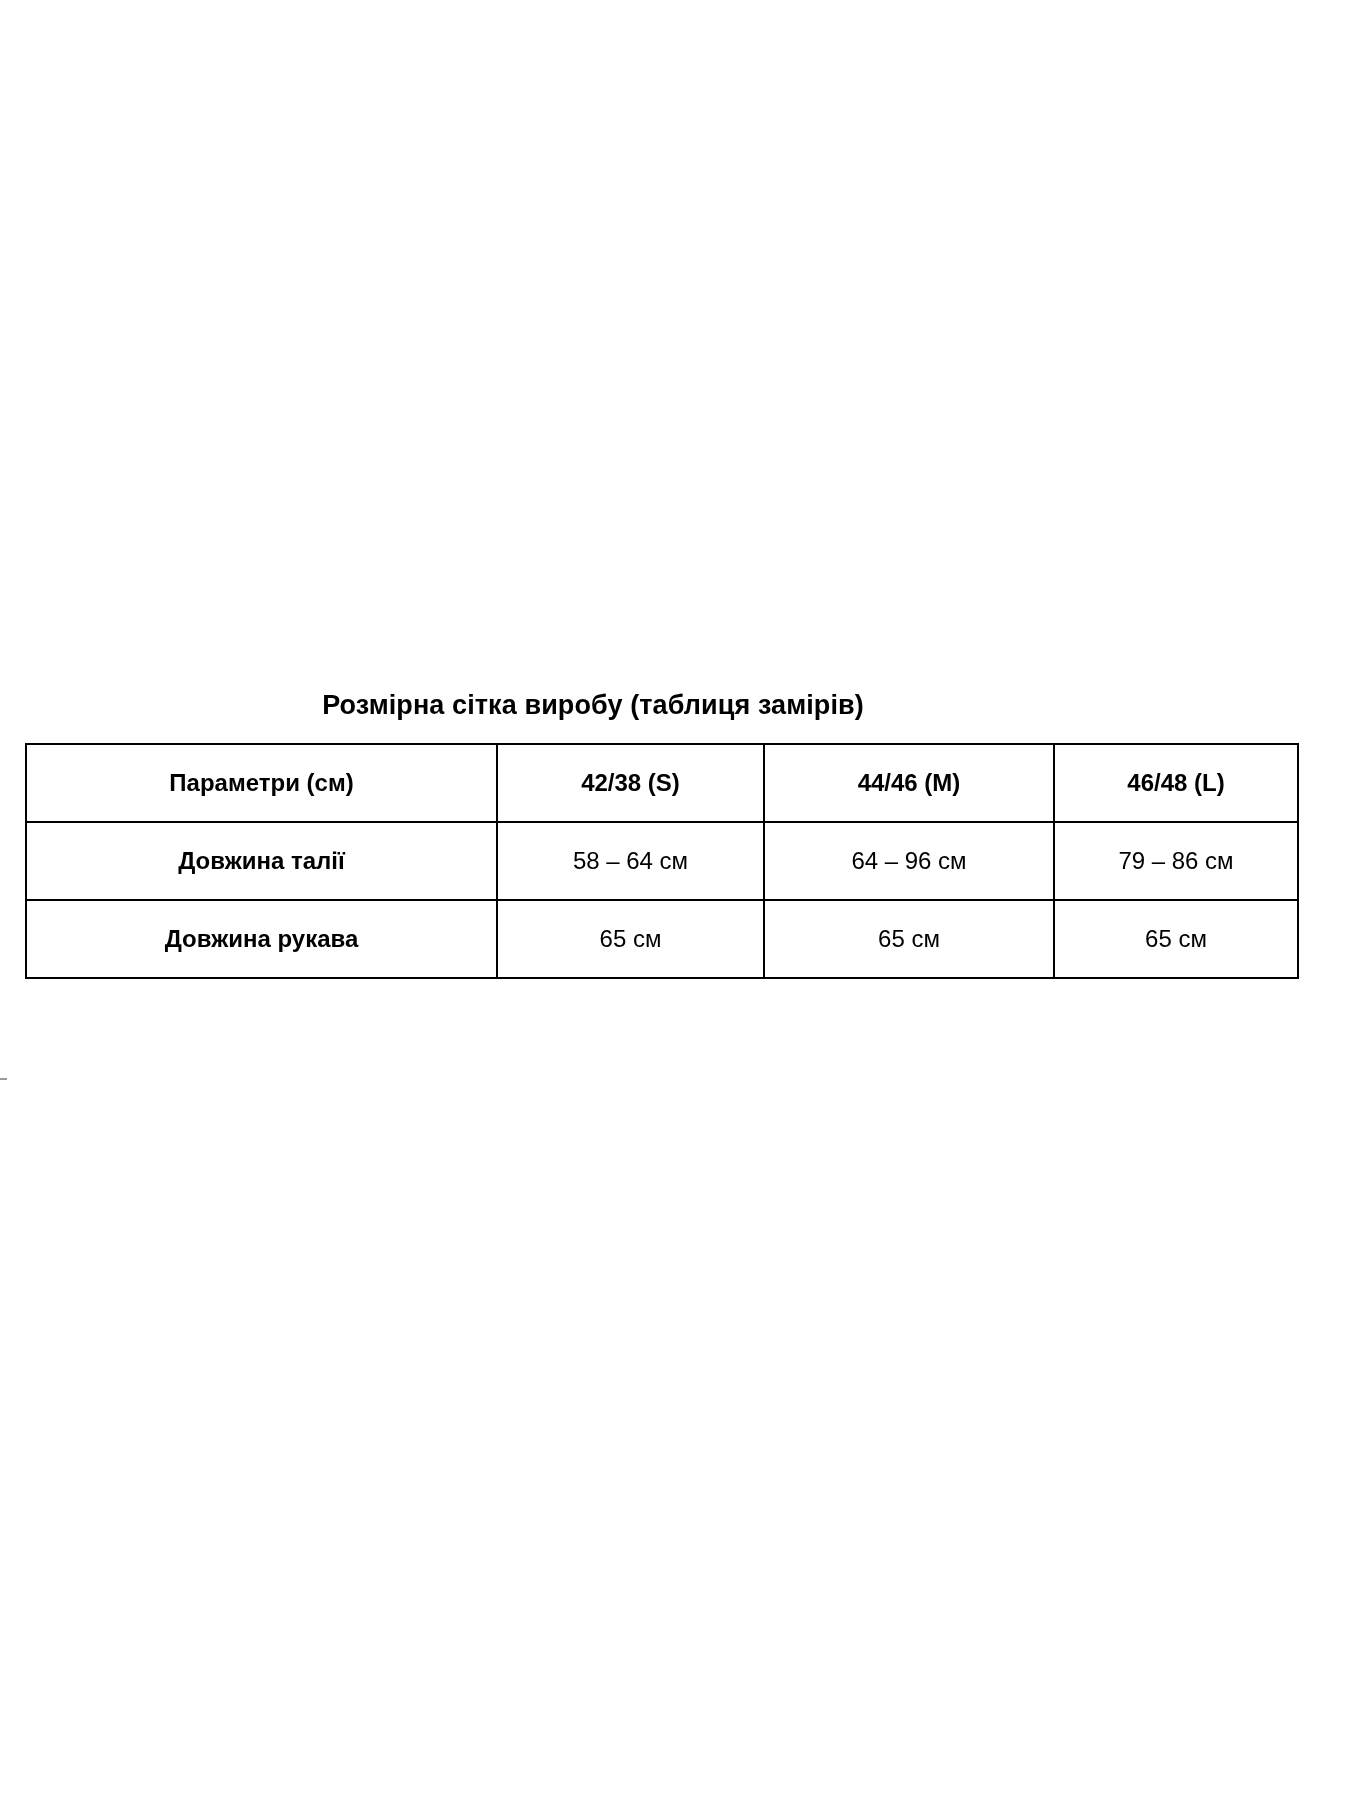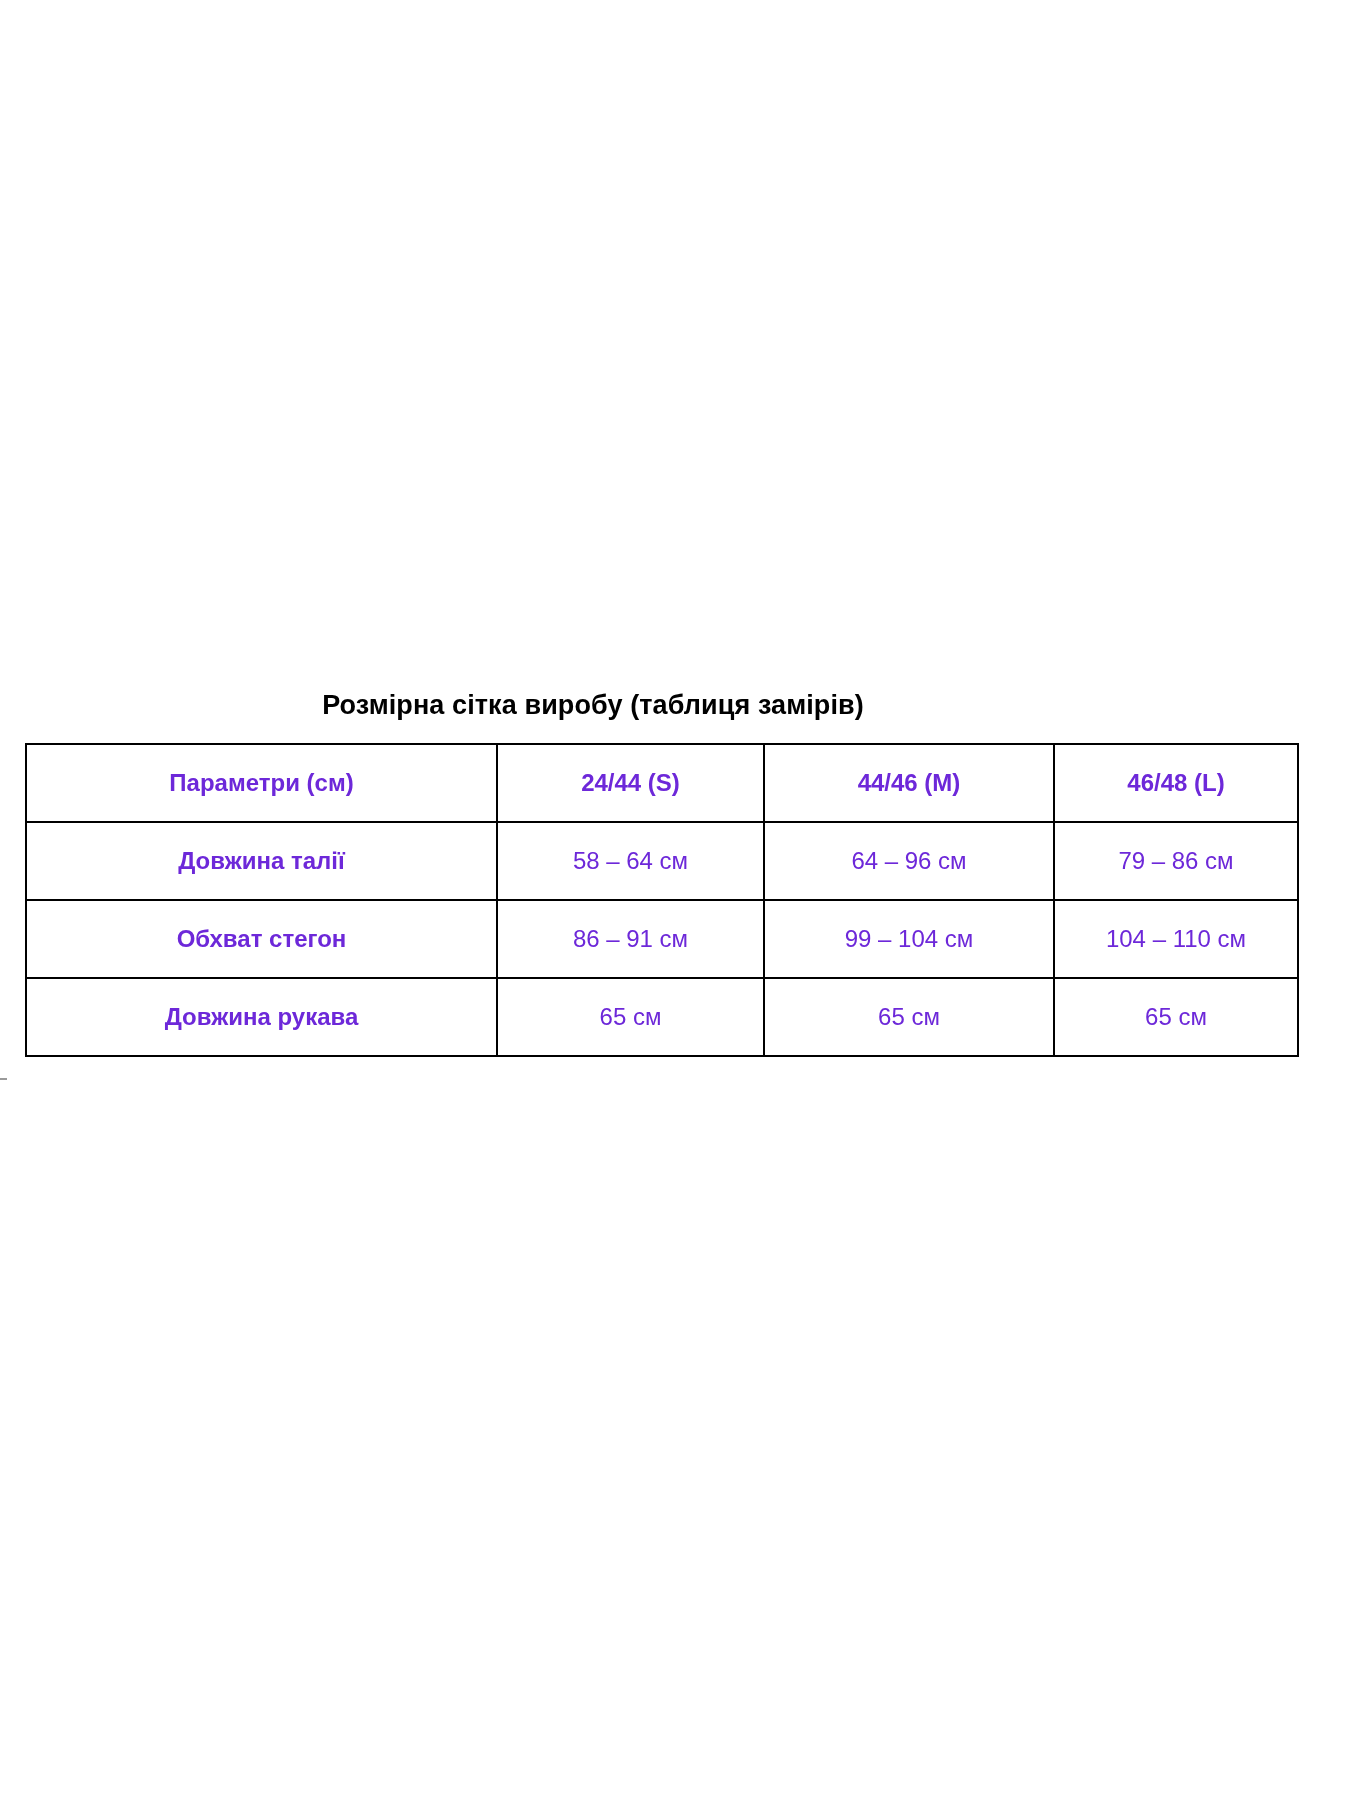--- a/index.html
+++ b/index.html
@@ -42,21 +42,21 @@
     table-layout: fixed;
     margin: 0;
   }
   table.size-table td,
   table.size-table th {
     border: 2px solid #000000;
     height: 76px;
     text-align: center;
     vertical-align: middle;
     font-size: 24px;
-    color: #6d28d9;
+    color: #000000;
     padding: 0 6px;
     font-weight: normal;
   }
   table.size-table thead th {
     font-weight: bold;
   }
   table.size-table tbody td.param-cell {
     font-weight: bold;
   }
   col.c1 { width: 471px; }
@@ -84,37 +84,31 @@
     <table class="size-table">
       <colgroup>
         <col class="c1">
         <col class="c2">
         <col class="c3">
         <col class="c4">
       </colgroup>
       <thead>
         <tr>
           <th>Параметри (см)</th>
-          <th>24/44 (S)</th>
+          <th>42/38 (S)</th>
           <th>44/46 (M)</th>
           <th>46/48 (L)</th>
         </tr>
       </thead>
       <tbody>
         <tr>
           <td class="param-cell">Довжина талії</td>
           <td>58 – 64 см</td>
           <td>64 – 96 см</td>
           <td>79 – 86 см</td>
-        </tr>
-        <tr>
-          <td class="param-cell">Обхват стегон</td>
-          <td>86 – 91 см</td>
-          <td>99 – 104 см</td>
-          <td>104 – 110 см</td>
         </tr>
         <tr>
           <td class="param-cell">Довжина рукава</td>
           <td>65 см</td>
           <td>65 см</td>
           <td>65 см</td>
         </tr>
       </tbody>
     </table>
 

